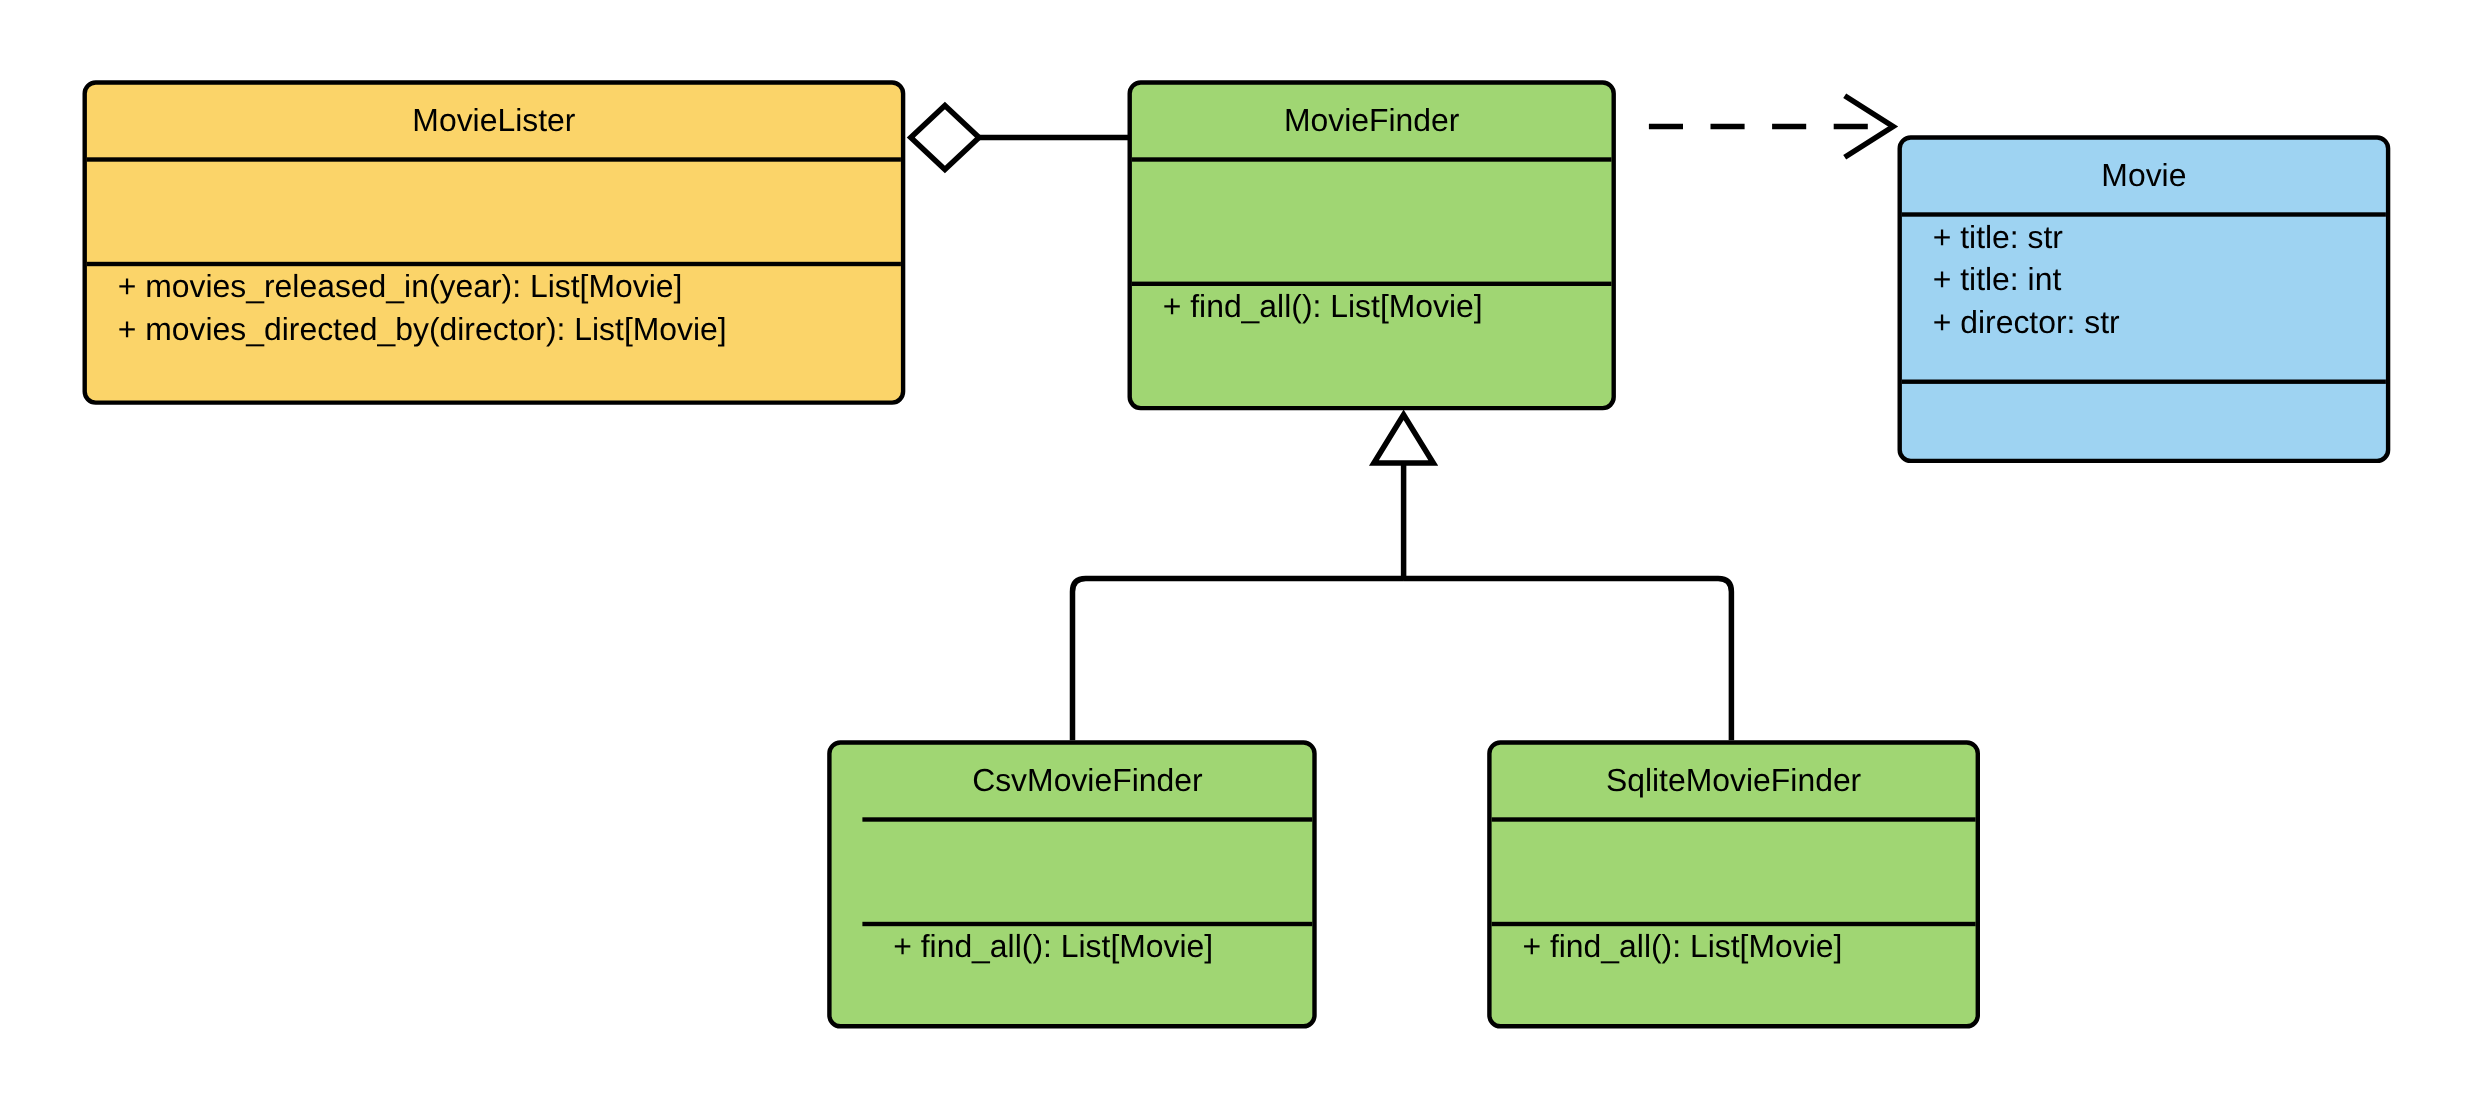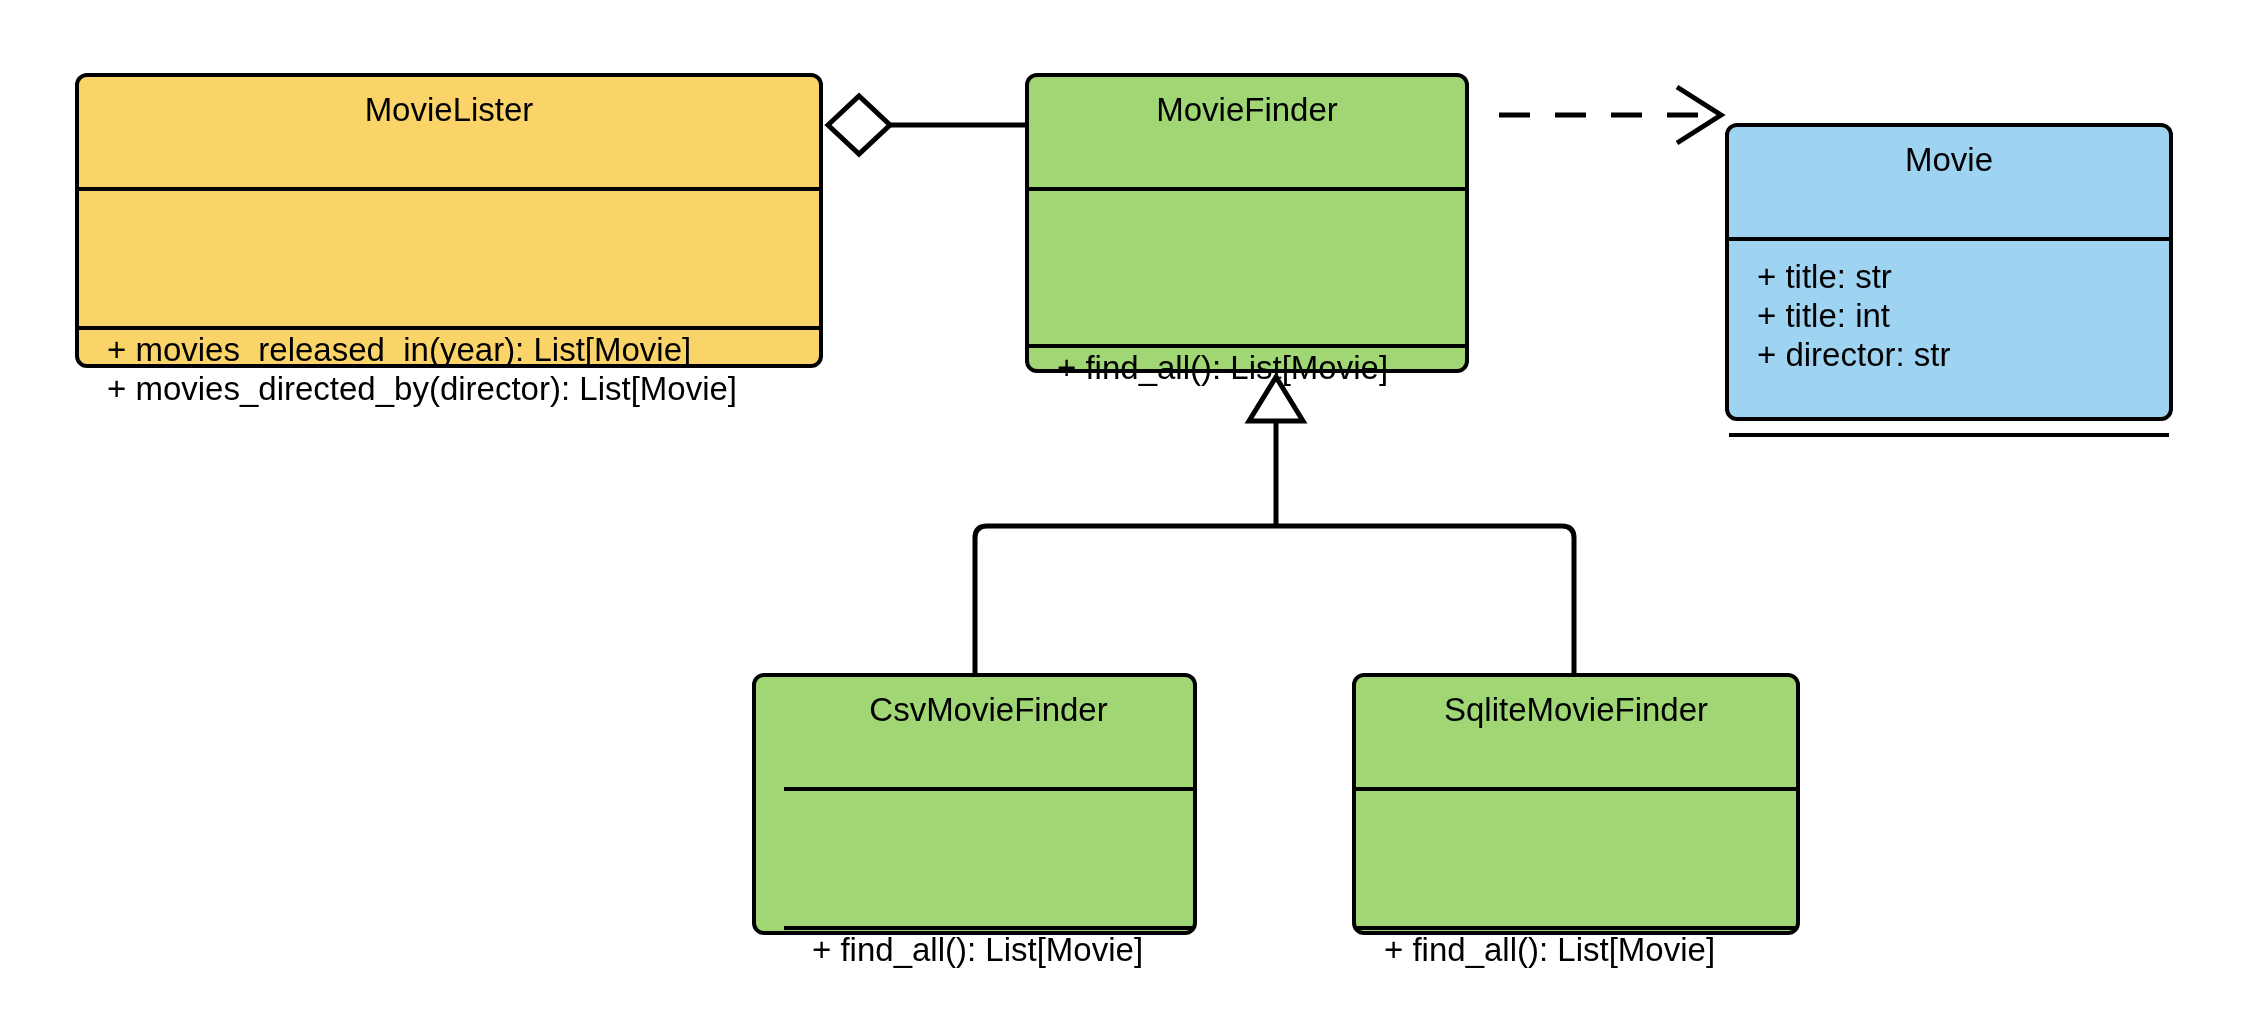--- a/index.html
+++ b/index.html
@@ -24,35 +24,33 @@
     pointer-events: none;
   }
   .uml-class {
     position: absolute;
     box-sizing: border-box;
     border: 4px solid #000000;
     border-radius: 12px;
     display: flex;
     flex-direction: column;
     color: #000000;
-    font-size: 33px;
-    gap: 44px;
+    font-size: 29px;
   }
   .uml-header {
     flex: 0 0 66px;
     display: flex;
     align-items: center;
     justify-content: center;
     white-space: nowrap;
   }
   .uml-section {
     border-top: 4px solid #000000;
     display: flex;
     flex-direction: column;
-    justify-content: center;
     padding-left: 28px;
     padding-right: 10px;
     box-sizing: border-box;
   }
   .uml-methods { flex: 1 1 auto; }
   .uml-line {
     line-height: 39px;
     white-space: nowrap;
   }
   

